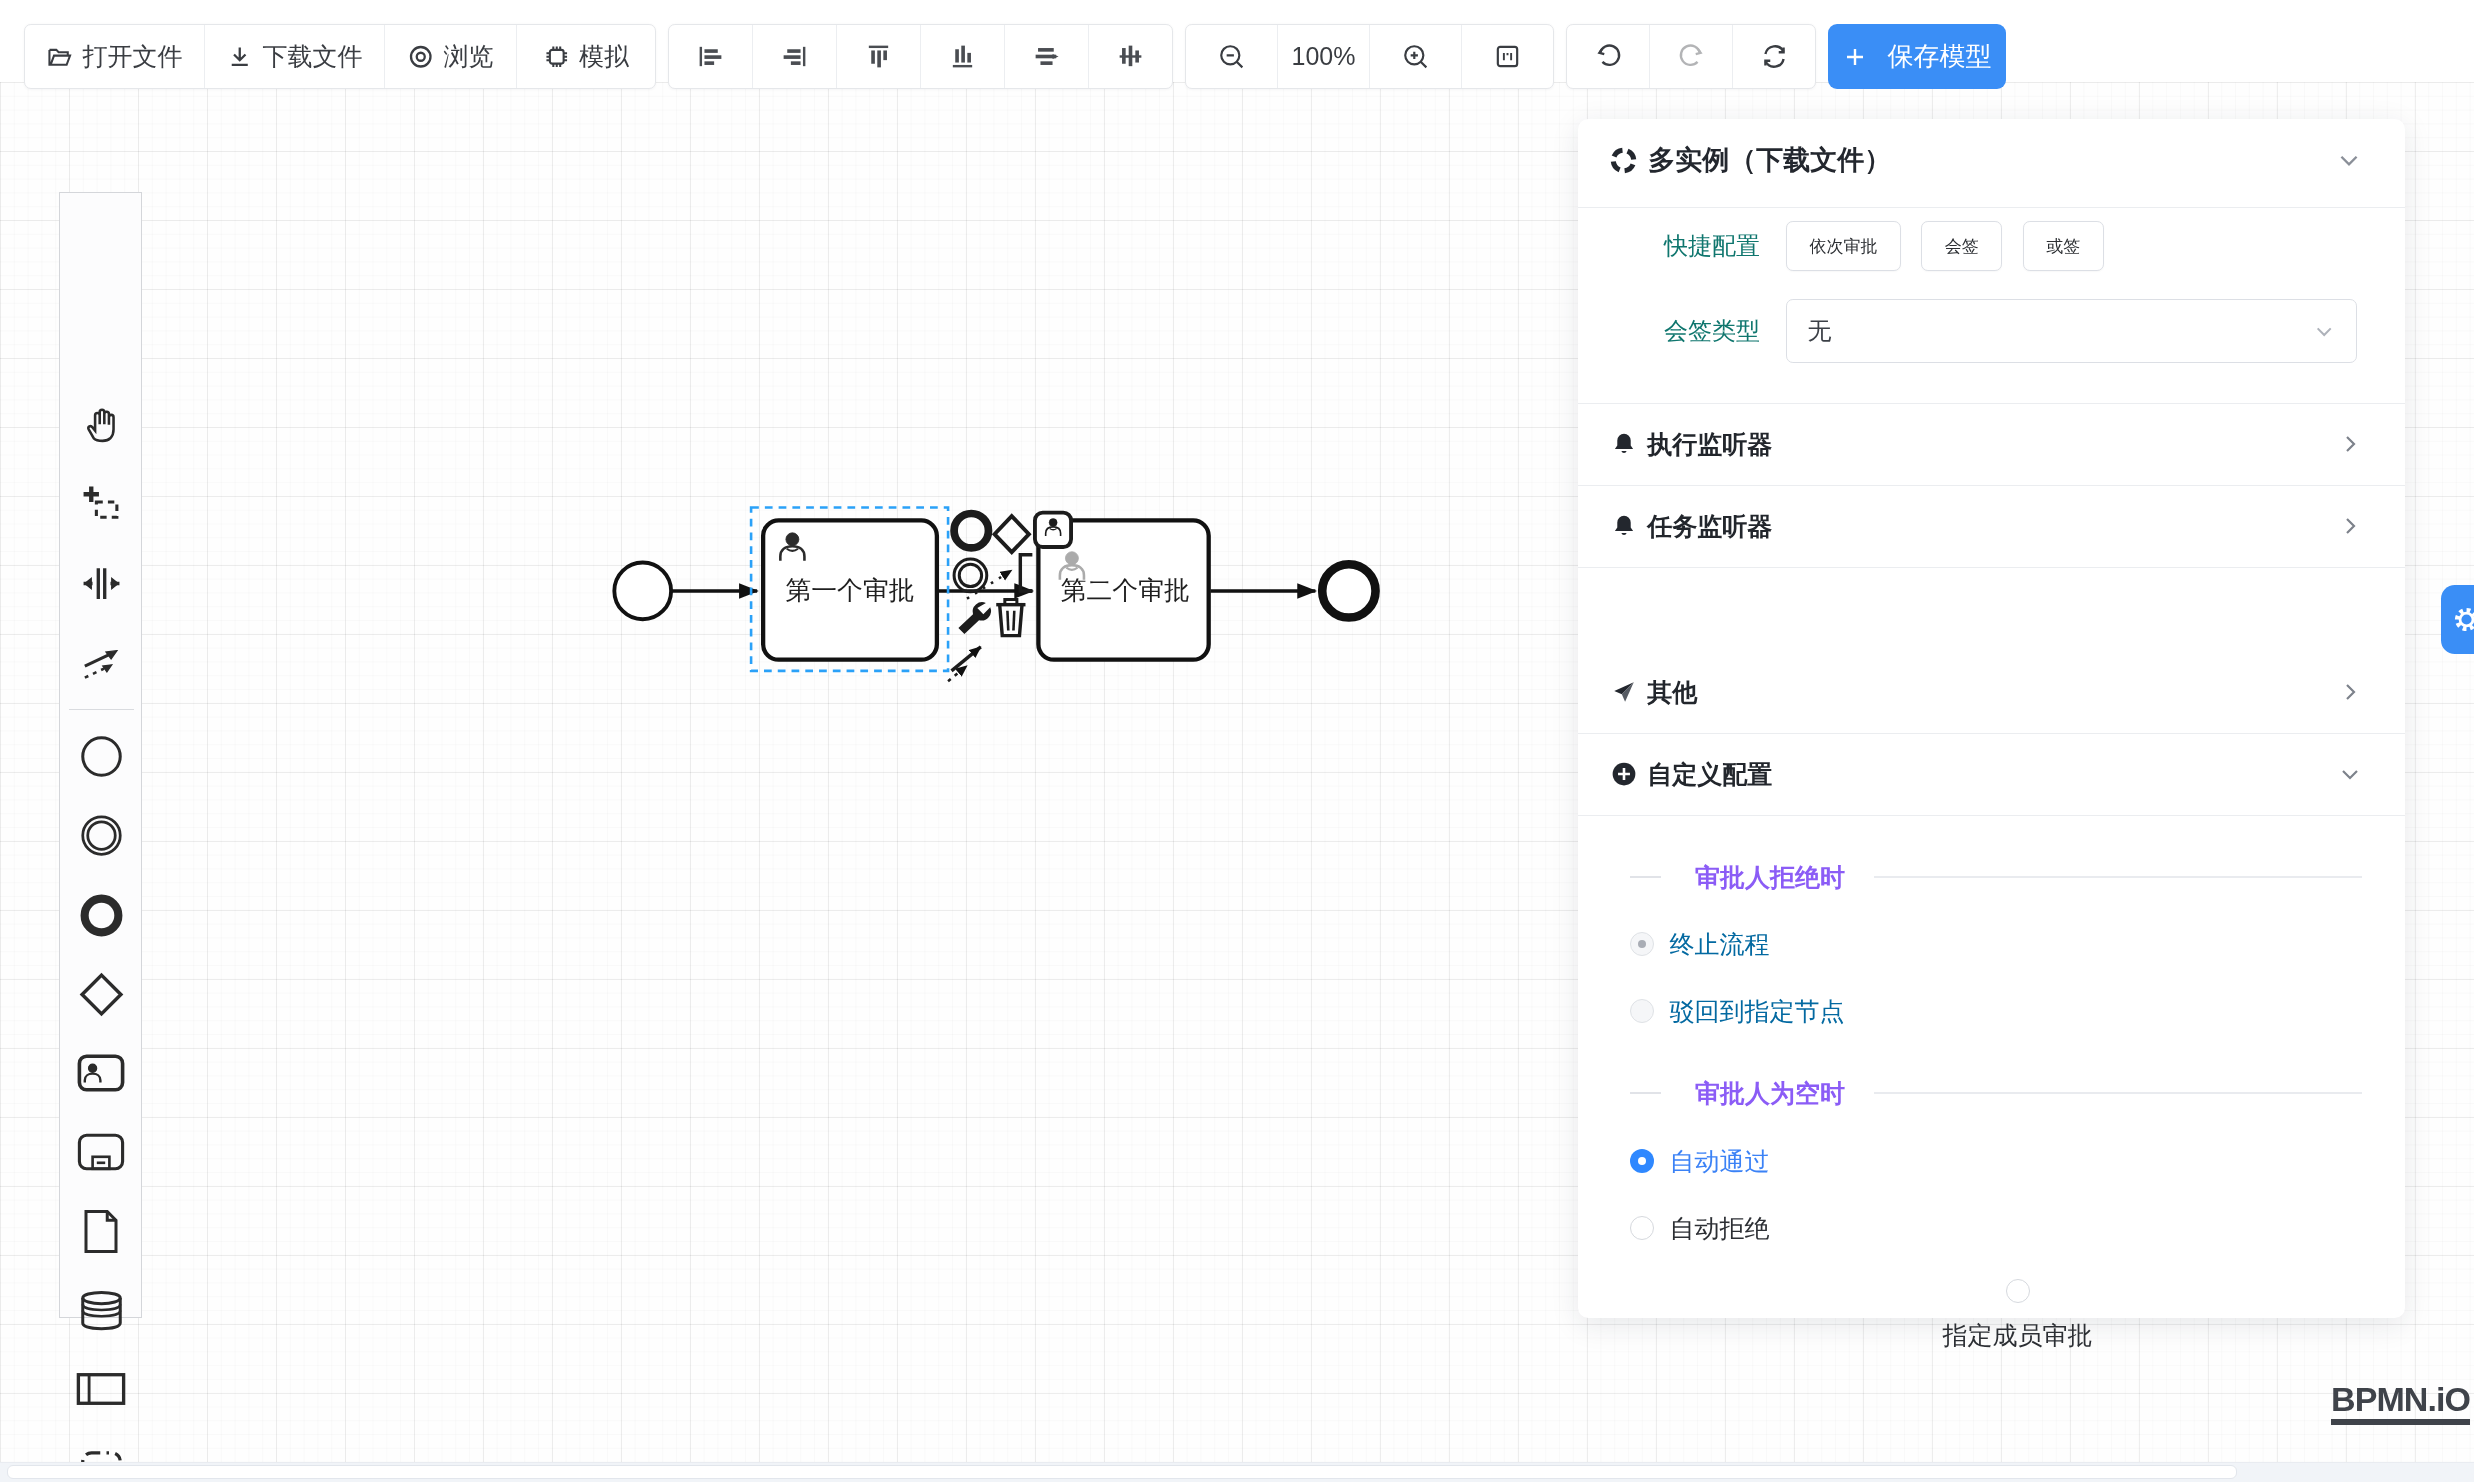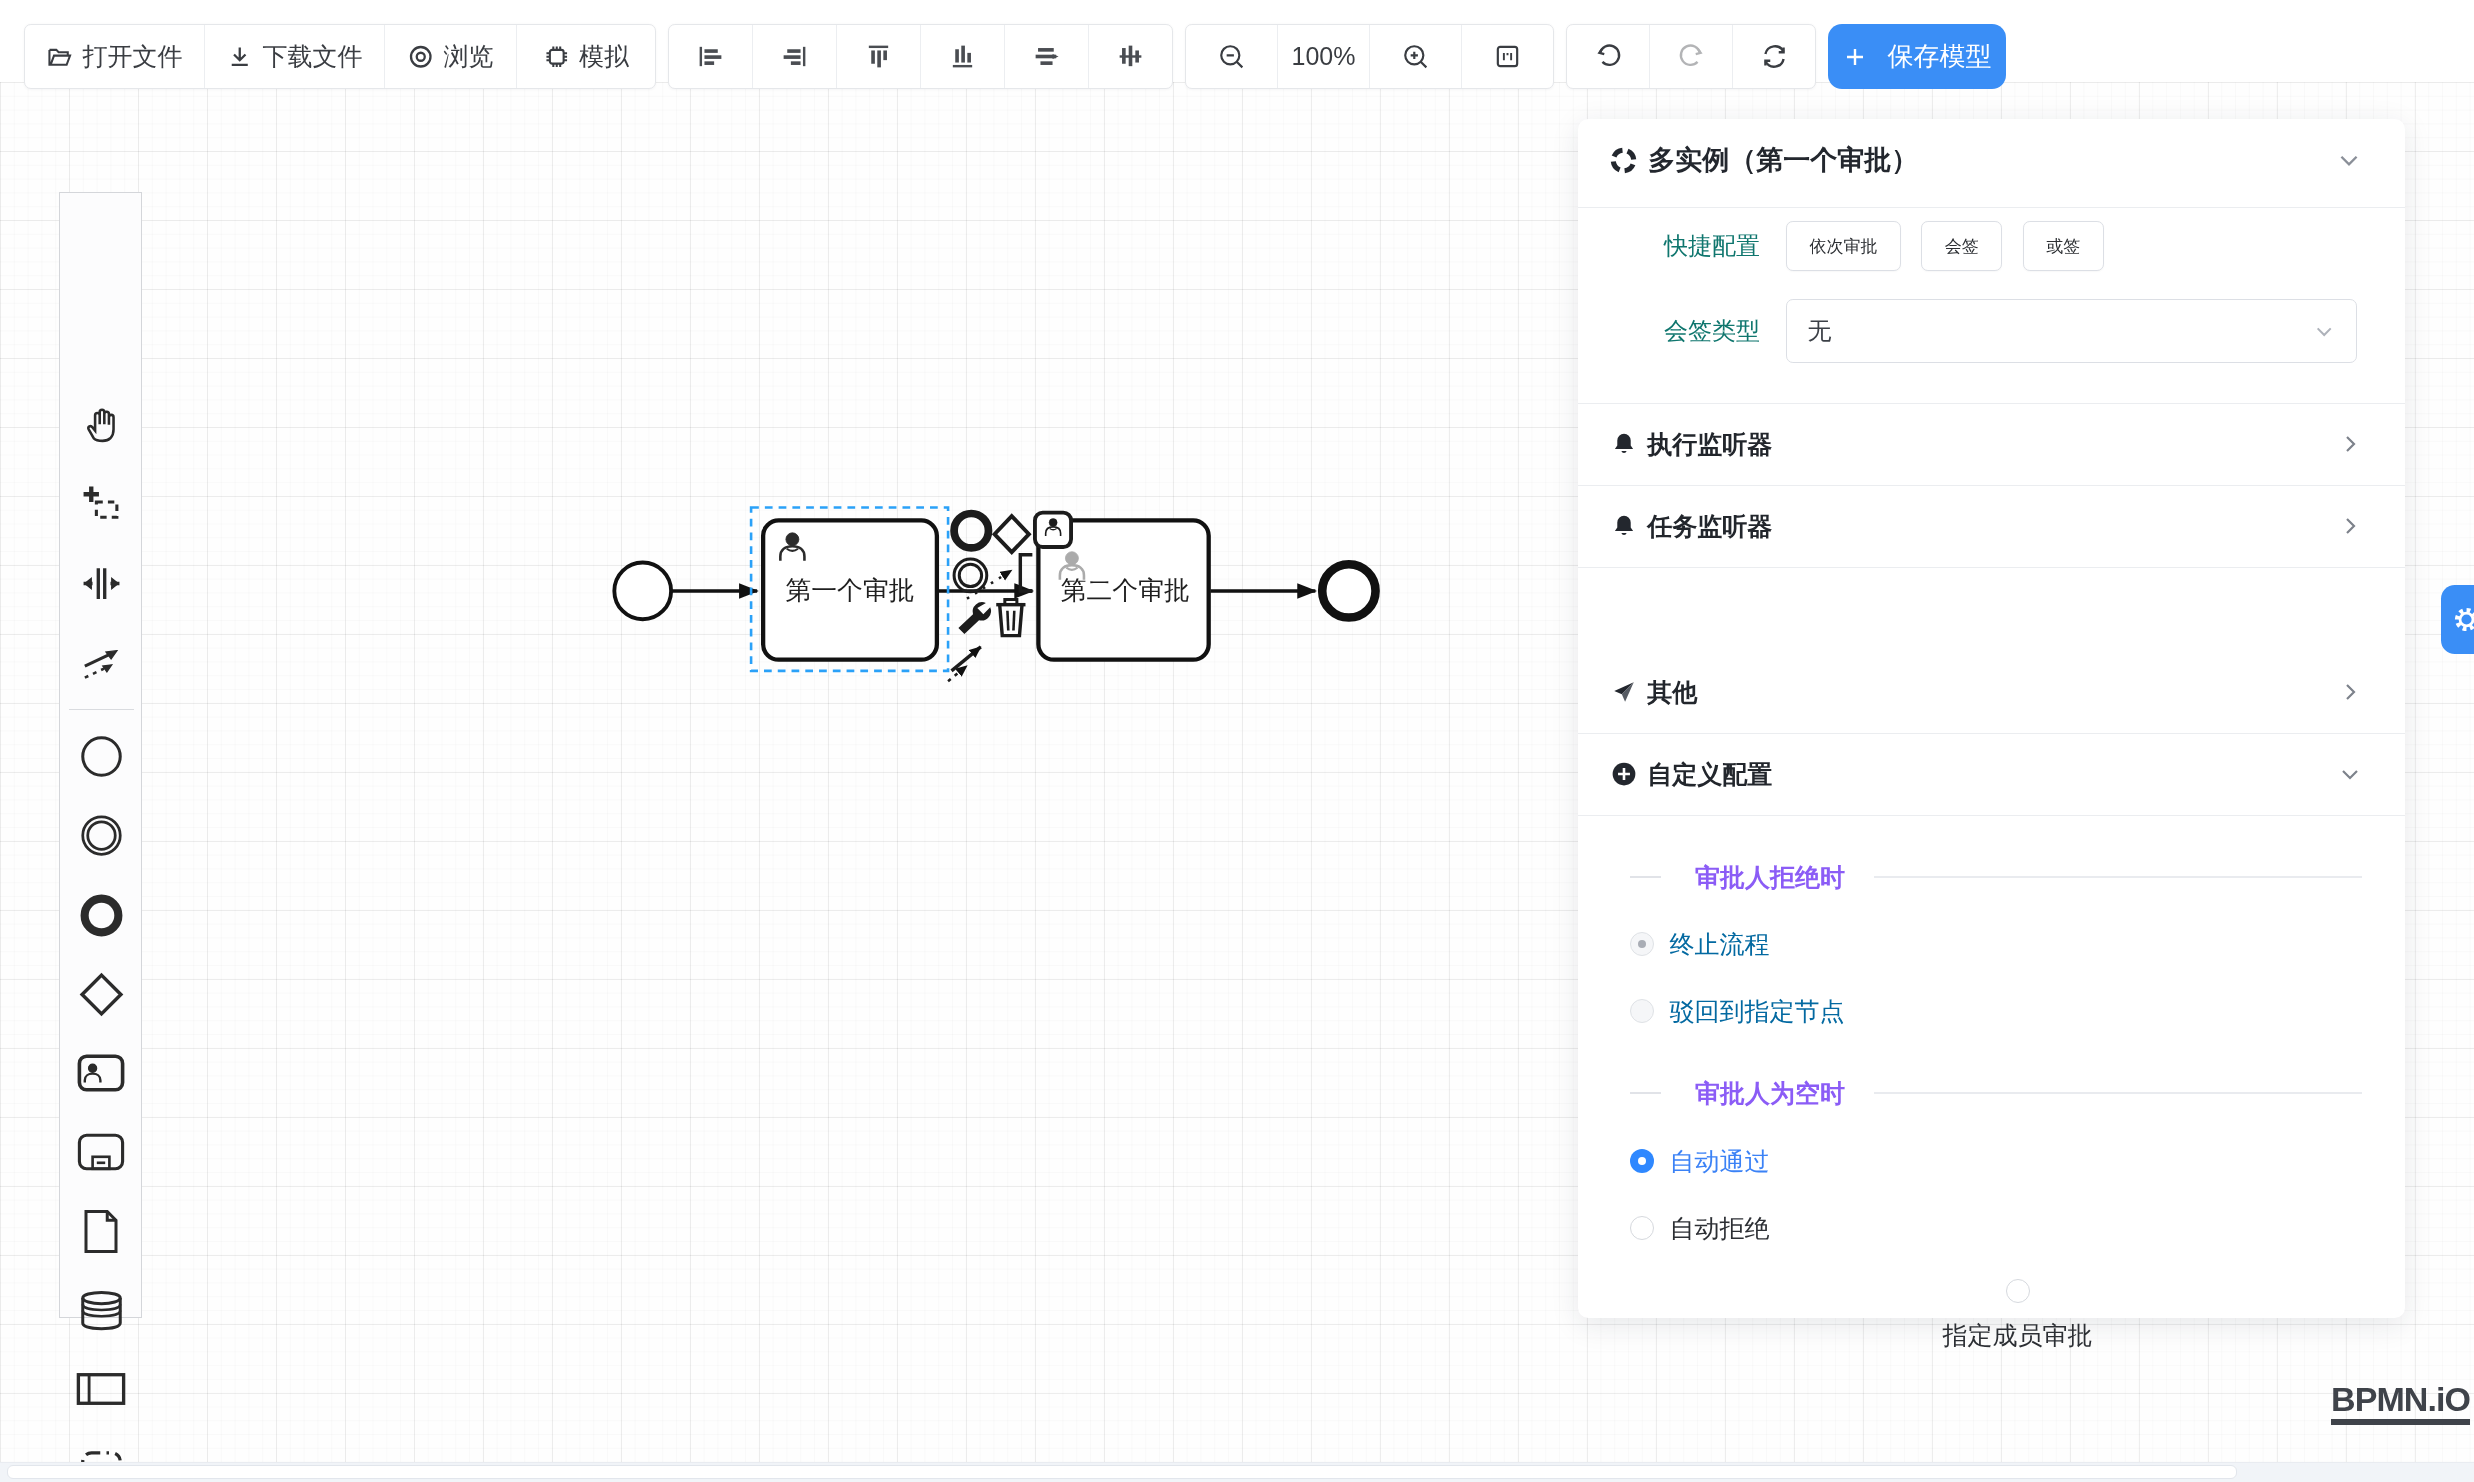--- a/index.html
+++ b/index.html
@@ -23,21 +23,21 @@
   
   .toolbar{position:absolute;left:24px;top:24px;height:65px;display:flex;gap:12px;z-index:30;}
   .tb-group{display:flex;background:#fff;border:0.9px solid #e5e7ea;border-radius:6.9px;
     box-shadow:0 0.9px 2.6px rgba(16,24,40,.04);overflow:hidden;}
   .tb-cell{display:flex;align-items:center;justify-content:center;gap:8.6px;
     border-right:0.9px solid #eceef1;cursor:pointer;font-size:25px;color:#3a3d42;padding:0;}
   .tb-cell:last-child{border-right:none;}
   .tb-cell svg{flex:none;}
   .w208{width:179px}.w152{width:131px}.w160{width:138px}.w96{width:83px}.w106{width:91px}.w95{width:82px}
   .save-btn{display:flex;align-items:center;justify-content:center;gap:21px;
-    width:178px;border-radius:14px;background:#3a8ef6;color:#fff;font-size:26px;cursor:pointer;border:none;}
+    width:178px;border-radius:9px;background:#3a8ef6;color:#fff;font-size:26px;cursor:pointer;border:none;}
   .dim{opacity:.38}
   
   .palette{position:absolute;left:59px;top:192px;width:83px;height:1126px;
     background:#fcfcfd;border:0.9px solid #d4d6da;box-sizing:border-box;z-index:20;}
   .pal-item{position:absolute;left:0;width:82px;height:60px;display:flex;align-items:center;justify-content:center;cursor:pointer;}
   .pal-sep{position:absolute;left:8.6px;width:65px;height:0;border-top:1.7px solid #d9dbdf;}
   
   .diagram{position:absolute;left:0;top:0;z-index:10;}
   .bpmn-label{font-size:30px;fill:#1f1f1f;font-family:"Liberation Sans","DejaVu Sans",sans-serif;}
   
@@ -378,21 +378,21 @@
       <rect x="3" y="3" width="30" height="26" rx="7" stroke-width="2.6" stroke-dasharray="7 5 2 5"></rect>
     </svg>
   </div>
 </div>
 
 <div class="panel">
   <div class="p-abs p-header">
     <svg width="29" height="29" viewBox="0 0 34 34" fill="none">
       <circle cx="17" cy="17" r="12" stroke="#23272e" stroke-width="6" stroke-dasharray="12.8 6" transform="rotate(22 17 17)"></circle>
     </svg>
-    <span class="p-title">多实例（第一个审批）</span>
+    <span class="p-title">多实例（下载文件）</span>
     <span class="spacer"></span>
     <svg width="26" height="26" viewBox="0 0 24 24" fill="none" stroke="#8a8f98" stroke-width="2.2">
       <path d="M5 9 l7 7 7 -7"></path>
     </svg>
   </div>
   <div class="p-div" style="top:88px"></div>
 
   <div class="p-abs" style="top:101px;height:52px;padding-left:34px;gap:26px;">
     <span class="p-row-label">快捷配置</span>
     <div style="display:flex;gap:20.6px;">

